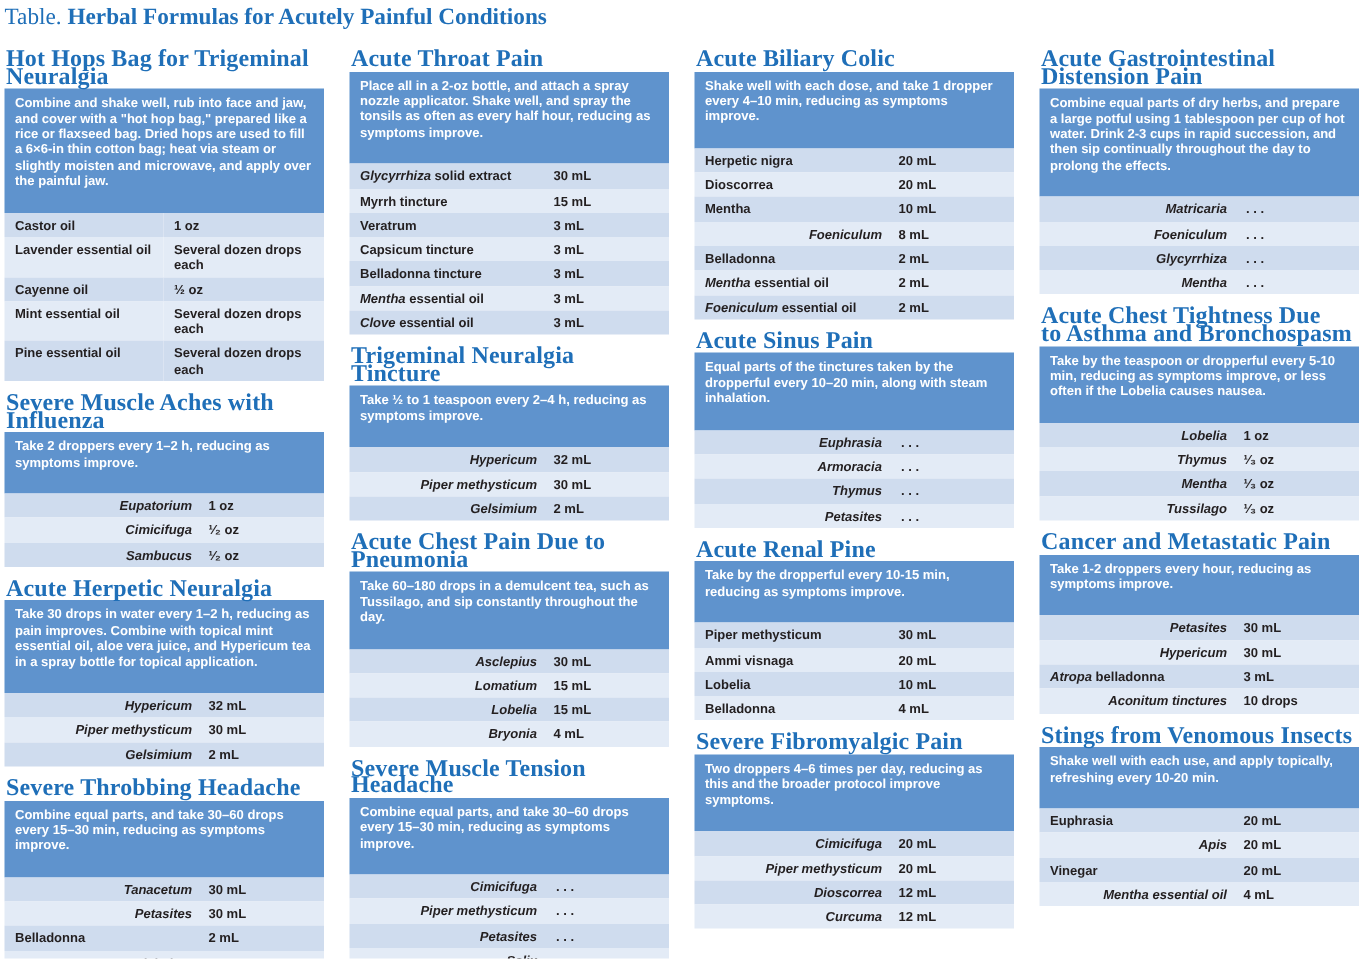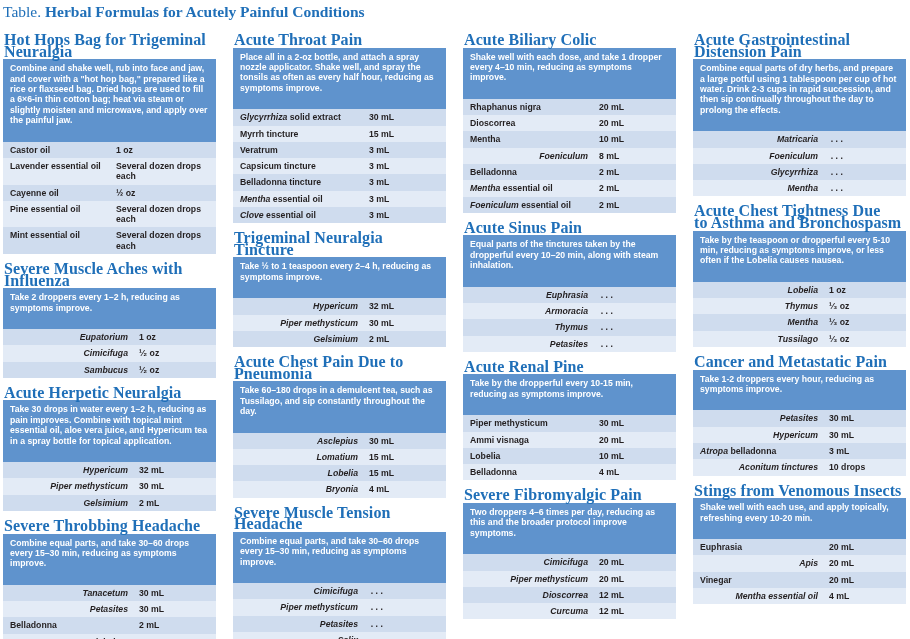--- a/index.html
+++ b/index.html
@@ -99,27 +99,27 @@
               </tr>
               <tr>
                 <td class="nm">Lavender essential oil</td>
                 <td class="amt">Several dozen drops each</td>
               </tr>
               <tr>
                 <td class="nm">Cayenne oil</td>
                 <td class="amt">½ oz</td>
               </tr>
               <tr>
+                <td class="nm">Mint essential oil</td>
+                <td class="amt">Several dozen drops each</td>
+              </tr>
+              <tr>
                 <td class="nm">Pine essential oil</td>
                 <td class="amt">Several dozen drops each</td>
               </tr>
-              <tr>
-                <td class="nm">Mint essential oil</td>
-                <td class="amt">Several dozen drops each</td>
-              </tr>
             </tbody>
           </table>
         </div>
         <div class="formula">
           <div class="formula-title">Severe Muscle Aches with Influenza</div>
           <div class="instr">Take 2 droppers every 1–2 h, reducing as symptoms improve.</div>
           <table class="rows w-118">
             <tbody>
               <tr>
                 <td class="nm it">Eupatorium</td>
@@ -287,21 +287,21 @@
           </table>
         </div>
       </div>
       <div class="col">
         <div class="formula">
           <div class="formula-title">Acute Biliary Colic</div>
           <div class="instr">Shake well with each dose, and take 1 dropper every 4–10 min, reducing as symptoms improve.</div>
           <table class="rows w-118">
             <tbody>
               <tr>
-                <td class="nm">Rhaphanus nigra</td>
+                <td class="nm">Herpetic nigra</td>
                 <td class="amt">20 mL</td>
               </tr>
               <tr>
                 <td class="nm">Dioscorrea</td>
                 <td class="amt">20 mL</td>
               </tr>
               <tr>
                 <td class="nm">Mentha</td>
                 <td class="amt">10 mL</td>
               </tr>

